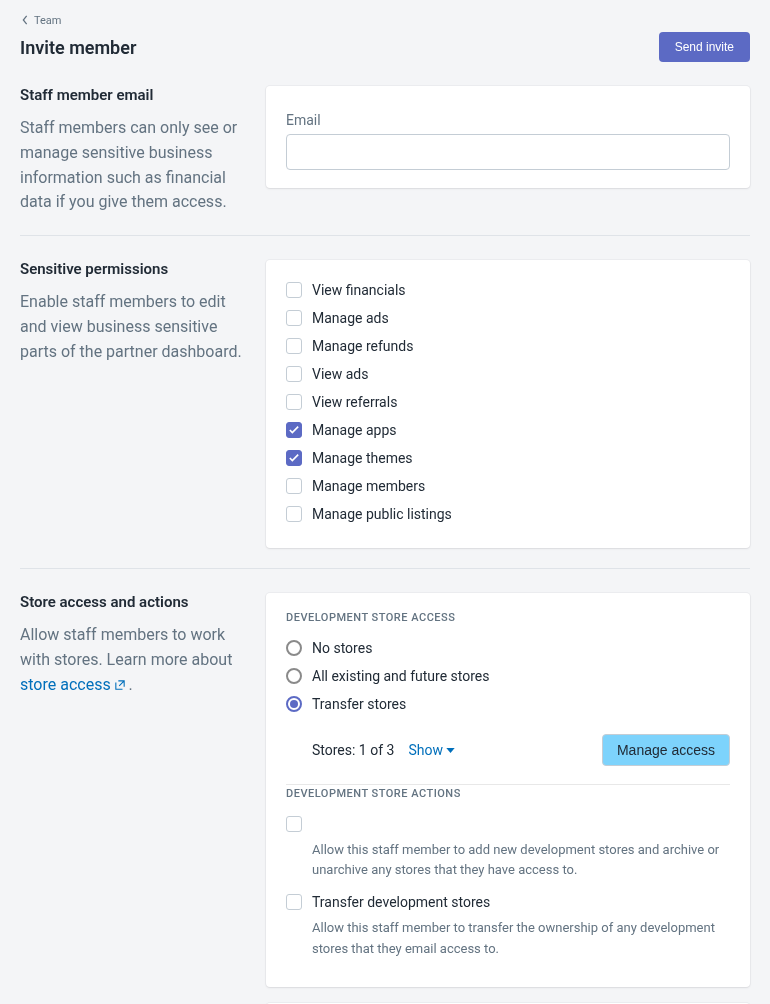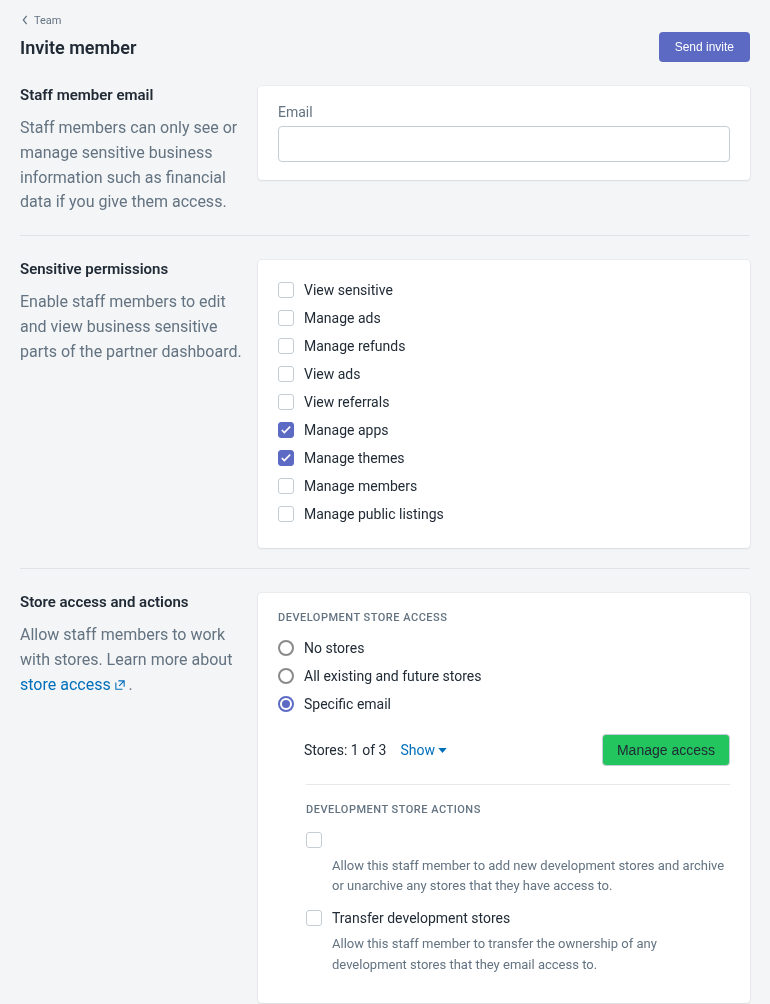--- a/index.html
+++ b/index.html
@@ -34,31 +34,31 @@
     .btn-primary {
       background: #5c6ac4;
       color: #fff;
       border: none;
       border-radius: 4px;
       padding: 8px 16px;
       font-size: 12px;
       cursor: pointer;
     }
     .btn-secondary {
-      background: #22c55e;
+      background: #7dd3fc;
       color: #212b36;
       border: 1px solid #c4cdd5;
       border-radius: 4px;
       padding: 7px 14px;
       font-size: 14px;
       cursor: pointer;
     }
     .section {
       display: flex;
-      gap: 16px;
+      gap: 24px;
       padding: 24px 0 20px 0;
       justify-content: space-between;
     }
     .section + .section { border-top: 1px solid #dfe3e8; }
     .section-left {
       width: 222px;
       flex: none;
     }
     .section-title {
       font-size: 15px;
@@ -84,20 +84,21 @@
       border-radius: 4px;
       padding: 18px 20px;
       box-shadow: 0 0 0 1px rgba(63,63,68,0.04), 0 1px 2px rgba(63,63,68,0.1);
     }
     .card + .card { margin-top: 16px; }
     .field-label {
       font-size: 14px;
       color: #637381;
       display: block;
       margin-bottom: 6px;
+      margin-top: 8px;
     }
     .text-input {
       width: 100%;
       border: 1px solid #c4cdd5;
       border-radius: 4px;
       height: 36px;
       padding: 0 10px;
       font-size: 14px;
     }
     .check-row {
@@ -170,22 +171,21 @@
     .sub-desc {
       font-size: 13px;
       color: #637381;
       line-height: 1.55;
       padding-left: 26px;
       margin: 2px 0 10px 0;
     }
     .card-section + .card-section {
       border-top: 1px solid #e8e8e8;
       margin-top: 18px;
-      padding-top: 18px;
-      margin-left: 28px;
+      padding-top: 2px;
     }
   </style>
 </head>
 <body>
 
 <div class="page">
   <div class="breadcrumb">
     <svg viewBox="0 0 8 12" fill="none">
         <path d="M6 1L2 6l4 5" stroke="#637381" stroke-width="1.5"></path>
       </svg>
@@ -214,21 +214,21 @@
   
   <div class="section">
     <div class="section-left">
       <div class="section-title">Sensitive permissions</div>
       <div class="section-desc">Enable staff members to edit and view business sensitive parts of the partner dashboard.</div>
     </div>
     <div class="section-right">
       <div class="card" id="perm-list">
           <div class="check-row">
             <div class="checkbox"></div>
-            <span class="check-label">View sensitive</span>
+            <span class="check-label">View financials</span>
           </div>
           <div class="check-row">
             <div class="checkbox"></div>
             <span class="check-label">Manage ads</span>
           </div>
           <div class="check-row">
             <div class="checkbox"></div>
             <span class="check-label">Manage refunds</span>
           </div>
           <div class="check-row">
@@ -285,21 +285,21 @@
               <div class="radio-row">
                 <div class="radio"></div>
                 <span class="check-label">No stores</span>
               </div>
               <div class="radio-row">
                 <div class="radio"></div>
                 <span class="check-label">All existing and future stores</span>
               </div>
               <div class="radio-row">
                 <div class="radio selected"></div>
-                <span class="check-label">Specific email</span>
+                <span class="check-label">Transfer stores</span>
               </div>
             </div>
           <div class="store-info-row">
             <div class="store-info-left">
               <span>Stores: 1 of 3</span>
               <span class="show-link">
                 <span>Show</span>
                 <svg viewBox="0 0 10 6">
                     <path d="M0 0l5 6 5-6z" fill="#006fbb"></path>
                   </svg>

